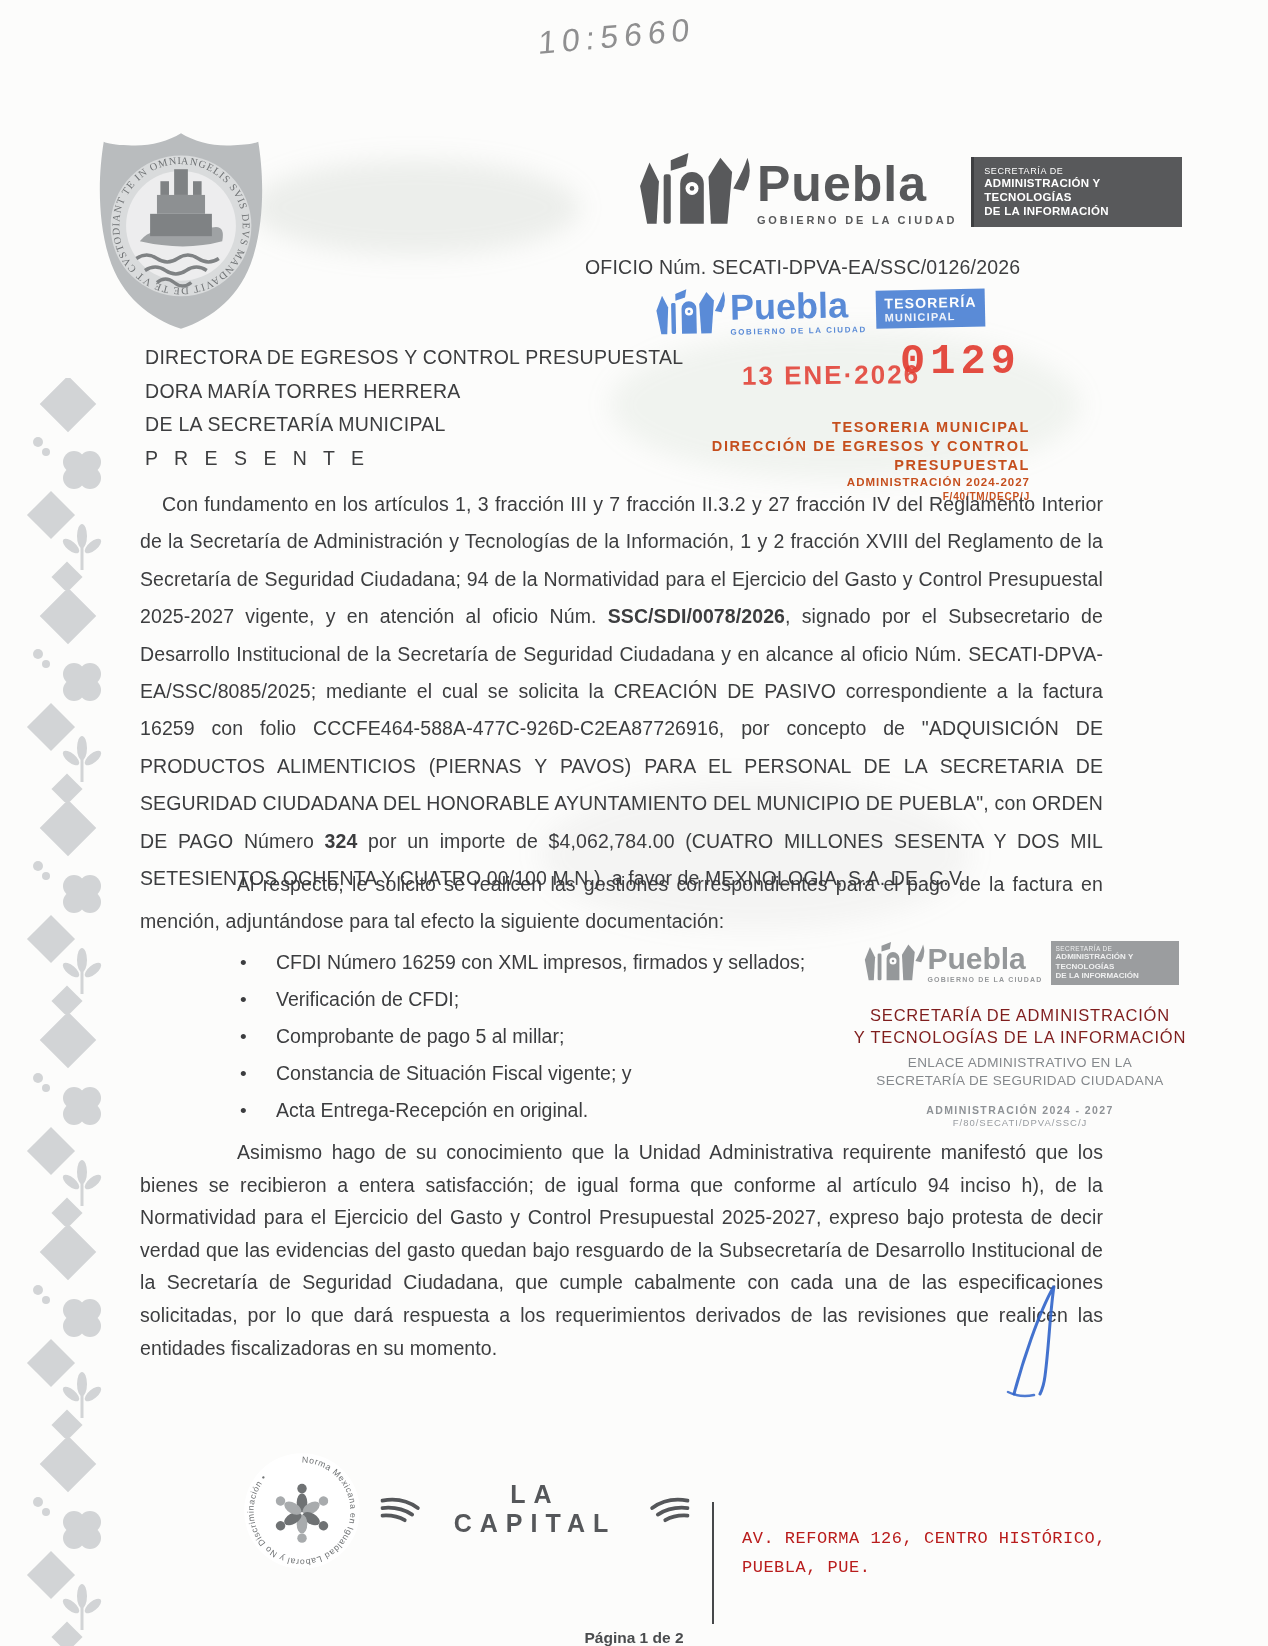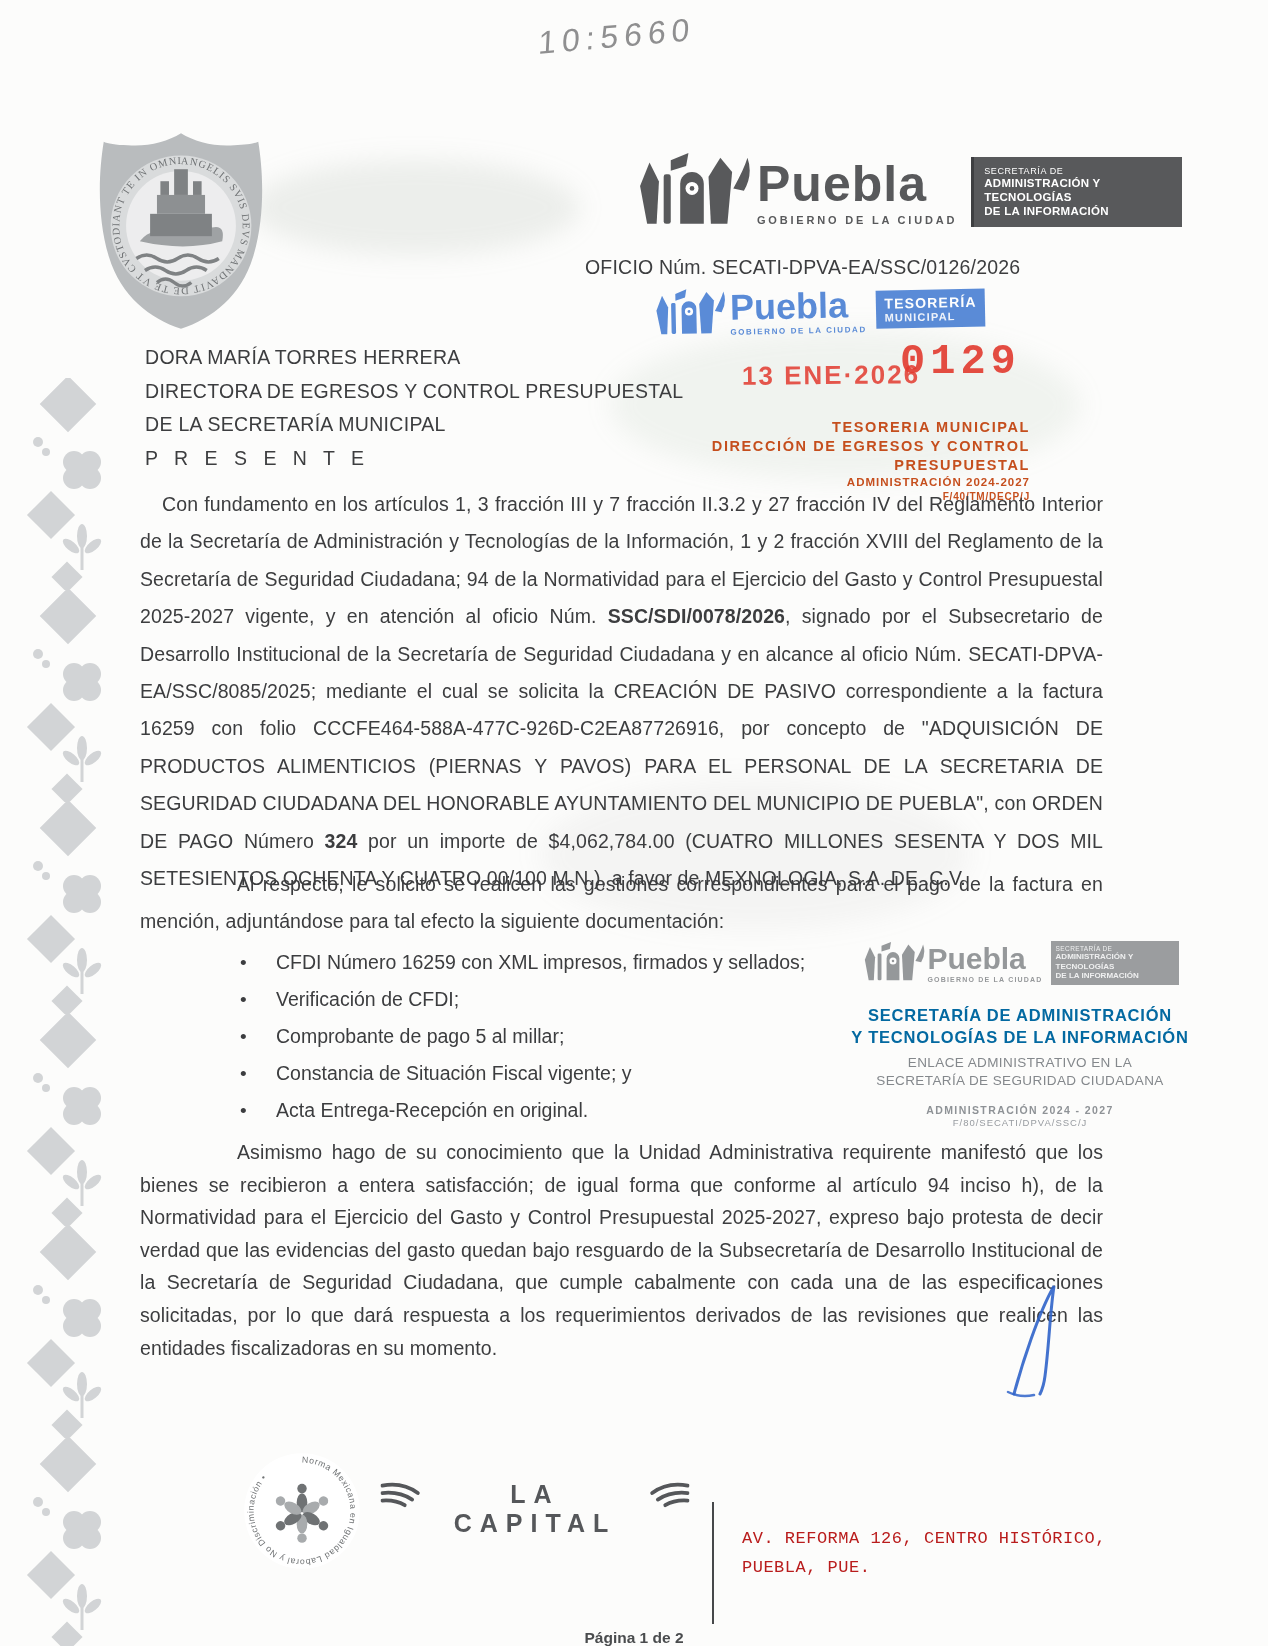--- a/index.html
+++ b/index.html
@@ -66,29 +66,29 @@
   .secati{position:absolute; left:850px; top:938px; width:340px; text-align:center;}
   .sc-logo{display:flex; align-items:center; justify-content:center; opacity:.85;}
   .sc-icon{width:64px; height:50px; color:#84878a; flex:none;}
   .sc-word{margin-left:2px; text-align:left;}
   .sc-brand{font-size:30px; font-weight:bold; color:#84878a; line-height:1;}
   .sc-tag{font-size:7px; font-weight:bold; letter-spacing:1.2px; color:#84878a; margin-top:2px;}
   .sc-box{width:118px; margin-left:8px; background:rgba(118,121,124,.85); color:rgba(255,255,255,.85);
           padding:4px 5px; text-align:left;}
   .scb1{font-size:6.5px; letter-spacing:.4px;}
   .scb2{font-size:8px; font-weight:bold; line-height:9.5px;}
-  .sc-title{margin-top:16px; font-size:16.5px; font-weight:bold; color:#0369a1; letter-spacing:.8px; line-height:22px;}
+  .sc-title{margin-top:16px; font-size:16.5px; font-weight:normal; color:#7f1d1d; letter-spacing:.8px; line-height:22px;}
   .sc-sub{margin-top:6px; font-size:13.5px; color:#84888c; line-height:18px; letter-spacing:.4px;}
   .sc-admin{margin-top:14px; font-size:10.5px; color:#8e9296; letter-spacing:1.4px; font-weight:bold;}
   .sc-code{font-size:9.5px; color:#979ba0; letter-spacing:1px; margin-top:1px;}
   .pen{position:absolute; left:1000px; top:1280px;}
   
   .nmx{position:absolute; left:243px; top:1452px; width:118px; height:118px;}
   .capital{position:absolute; left:380px; top:1480px; width:310px; text-align:center; color:#55575a;}
-  .cap-row1{display:flex; align-items:flex-start; justify-content:center; gap:20px;
+  .cap-row1{display:flex; align-items:center; justify-content:center; gap:20px;
             font-size:25px; font-weight:bold; letter-spacing:8px;}
   .cap-row2{font-size:43px; font-weight:bold; letter-spacing:3px; margin-top:-3px;}
   .wing{width:42px; height:28px; flex:none;}
   .wing.flip{transform:scaleX(-1);}
   .divider{position:absolute; left:712px; top:1502px; width:2px; height:122px; background:#46484a;}
   .address{position:absolute; left:742px; top:1524px; font-family:"Liberation Mono", monospace;
            font-size:17px; line-height:29px; color:#b91c1c; letter-spacing:.5px;}
   .pagelabel{position:absolute; left:0; right:0; top:1629px; text-align:center;
              font-size:15.5px; font-weight:bold; color:#4a4c4e;}
 </style>
@@ -248,22 +248,22 @@
 
   <div class="receipt">
     <div class="r-a">TESORERIA MUNICIPAL</div>
     <div class="r-a">DIRECCIÓN DE EGRESOS Y CONTROL</div>
     <div class="r-a">PRESUPUESTAL</div>
     <div class="r-b">ADMINISTRACIÓN 2024-2027</div>
     <div class="r-c">F/40/TM/DECP/J</div>
   </div>
 
   <div class="recipient">
+    <div>DIRECTORA DE EGRESOS Y CONTROL PRESUPUESTAL</div>
     <div>DORA MARÍA TORRES HERRERA</div>
-    <div>DIRECTORA DE EGRESOS Y CONTROL PRESUPUESTAL</div>
     <div>DE LA SECRETARÍA MUNICIPAL</div>
     <div class="presente">P R E S E N T E</div>
   </div>
 
   <p class="para" id="p1"><span>Con fundamento en los artículos 1, 3 fracción III y 7 fracción II.3.2 y 27 fracción IV del Reglamento Interior de la Secretaría de Administración y Tecnologías de la Información, 1 y 2 fracción XVIII del Reglamento de la Secretaría de Seguridad Ciudadana; 94 de la Normatividad para el Ejercicio del Gasto y Control Presupuestal 2025-2027 vigente, y en atención al oficio Núm. </span><span class="b">SSC/SDI/0078/2026</span><span>, signado por el Subsecretario de Desarrollo Institucional de la Secretaría de Seguridad Ciudadana y en alcance al oficio Núm. SECATI-DPVA-EA/SSC/8085/2025; mediante el cual se solicita la CREACIÓN DE PASIVO correspondiente a la factura 16259 con folio CCCFE464-588A-477C-926D-C2EA87726916, por concepto de "ADQUISICIÓN DE PRODUCTOS ALIMENTICIOS (PIERNAS Y PAVOS) PARA EL PERSONAL DE LA SECRETARIA DE SEGURIDAD CIUDADANA DEL HONORABLE AYUNTAMIENTO DEL MUNICIPIO DE PUEBLA", con ORDEN DE PAGO Número </span><span class="b">324</span><span> por un importe de $4,062,784.00 (CUATRO MILLONES SESENTA Y DOS MIL SETESIENTOS OCHENTA Y CUATRO 00/100 M.N.), a favor de MEXNOLOGIA, S.A. DE .C.V.</span></p>
 
   <p class="para" id="p2">Al respecto, le solicito se realicen las gestiones correspondientes para el pago de la factura en mención, adjuntándose para tal efecto la siguiente documentación:</p>
 
   <div class="bullets">
     <div class="bullet-item"><span class="dot">•</span><span>CFDI Número 16259 con XML impresos, firmados y sellados;</span></div>

